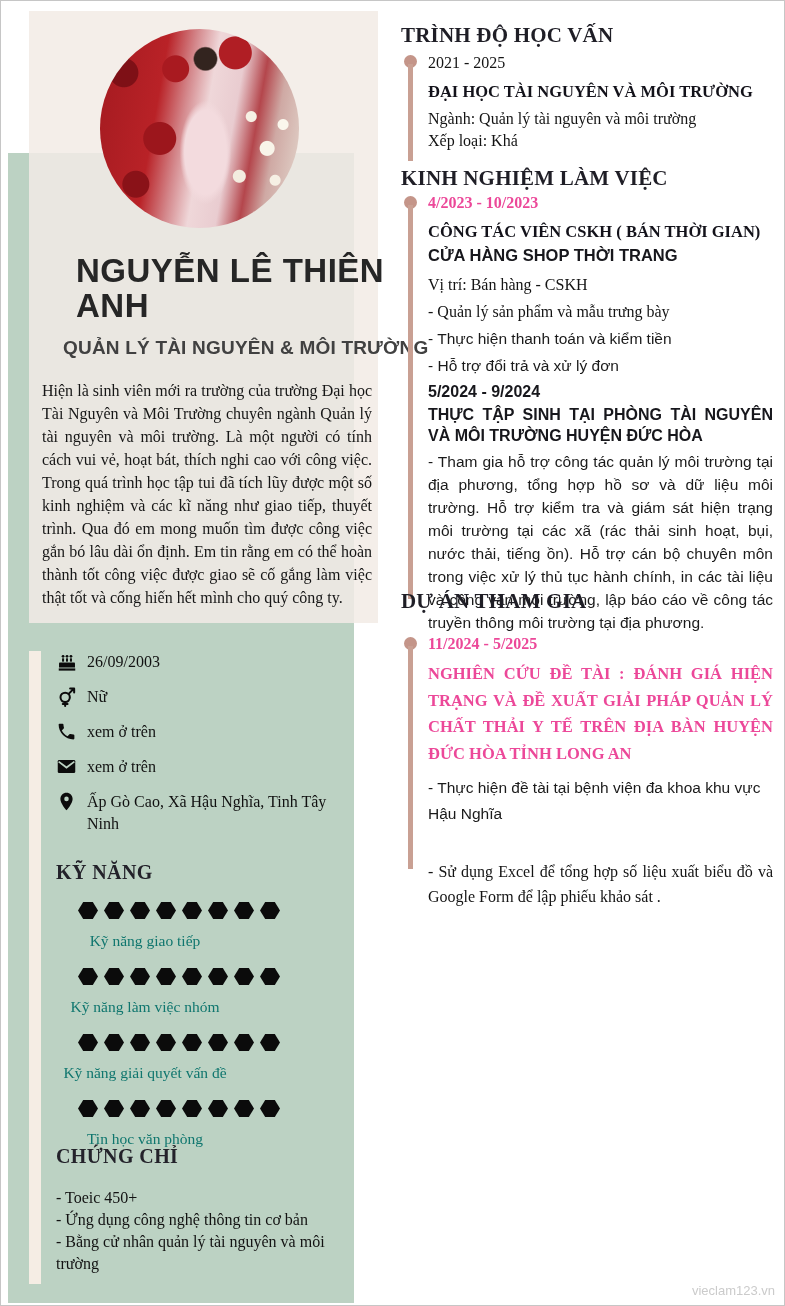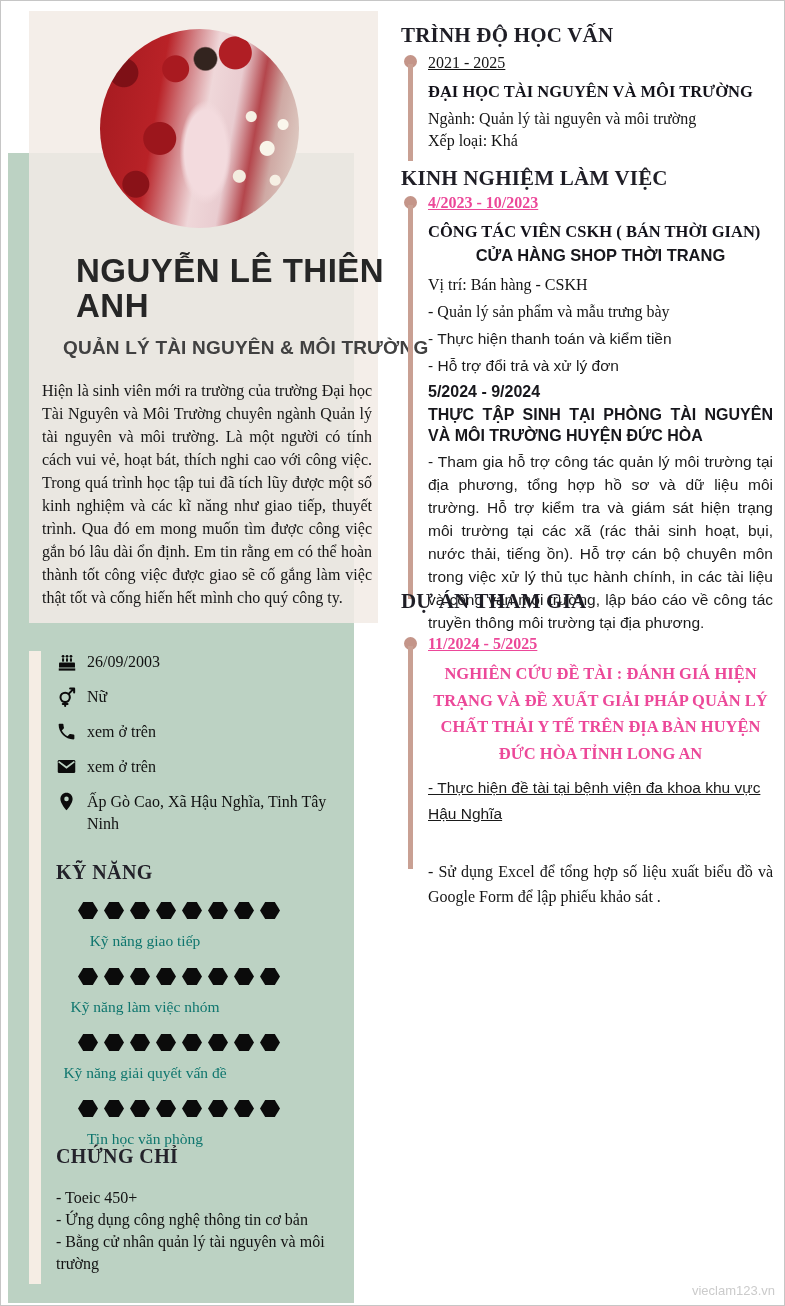--- a/index.html
+++ b/index.html
@@ -70,21 +70,21 @@
   .rcontent{position:absolute;left:427px;width:345px;}
   .t-serif{font-size:16px;line-height:22px;color:#141414;}
   .t-serif-b{font-size:16px;line-height:22px;font-weight:700;color:#ec4899;}
   .t-serif-b17{font-size:16.5px;line-height:23px;font-weight:700;color:#13121a;}
   .t-sans{font-family:"Liberation Sans","DejaVu Sans",sans-serif;font-size:15.5px;line-height:22px;color:#1a1a1a;}
   .t-sans-b{font-family:"Liberation Sans","DejaVu Sans",sans-serif;font-size:16px;line-height:21px;font-weight:700;color:#17171c;}
   .just{text-align:justify;}
   .desc{font-family:"Liberation Sans","DejaVu Sans",sans-serif;font-size:15.5px;line-height:23px;color:#1a1a1a;text-align:justify;}
   .proj-title{font-size:16.5px;line-height:26.5px;font-weight:700;color:#ec4899;text-align:justify;}
   .mb2{margin-bottom:2px;}.mb4{margin-bottom:4px;}.mb5{margin-bottom:5px;}
-  .mb6{margin-bottom:6px;text-decoration:underline;}.mb8{margin-bottom:8px;text-align:center;}
+  .mb6{margin-bottom:6px;}.mb8{margin-bottom:8px;}
   .watermark{
     position:absolute;right:9px;bottom:7px;
     font-family:"Liberation Sans","DejaVu Sans",sans-serif;font-size:13px;color:#cbcbcb;
   }
 </style>
 </head>
 <body>
 
 <div id="cv" style="--green: #bcd2c3; --cream: #f4eee9; --beige: #eae7e1; --bar: #f5ede4; --rose: #c49589; --roseline: #c9a093;">
 

